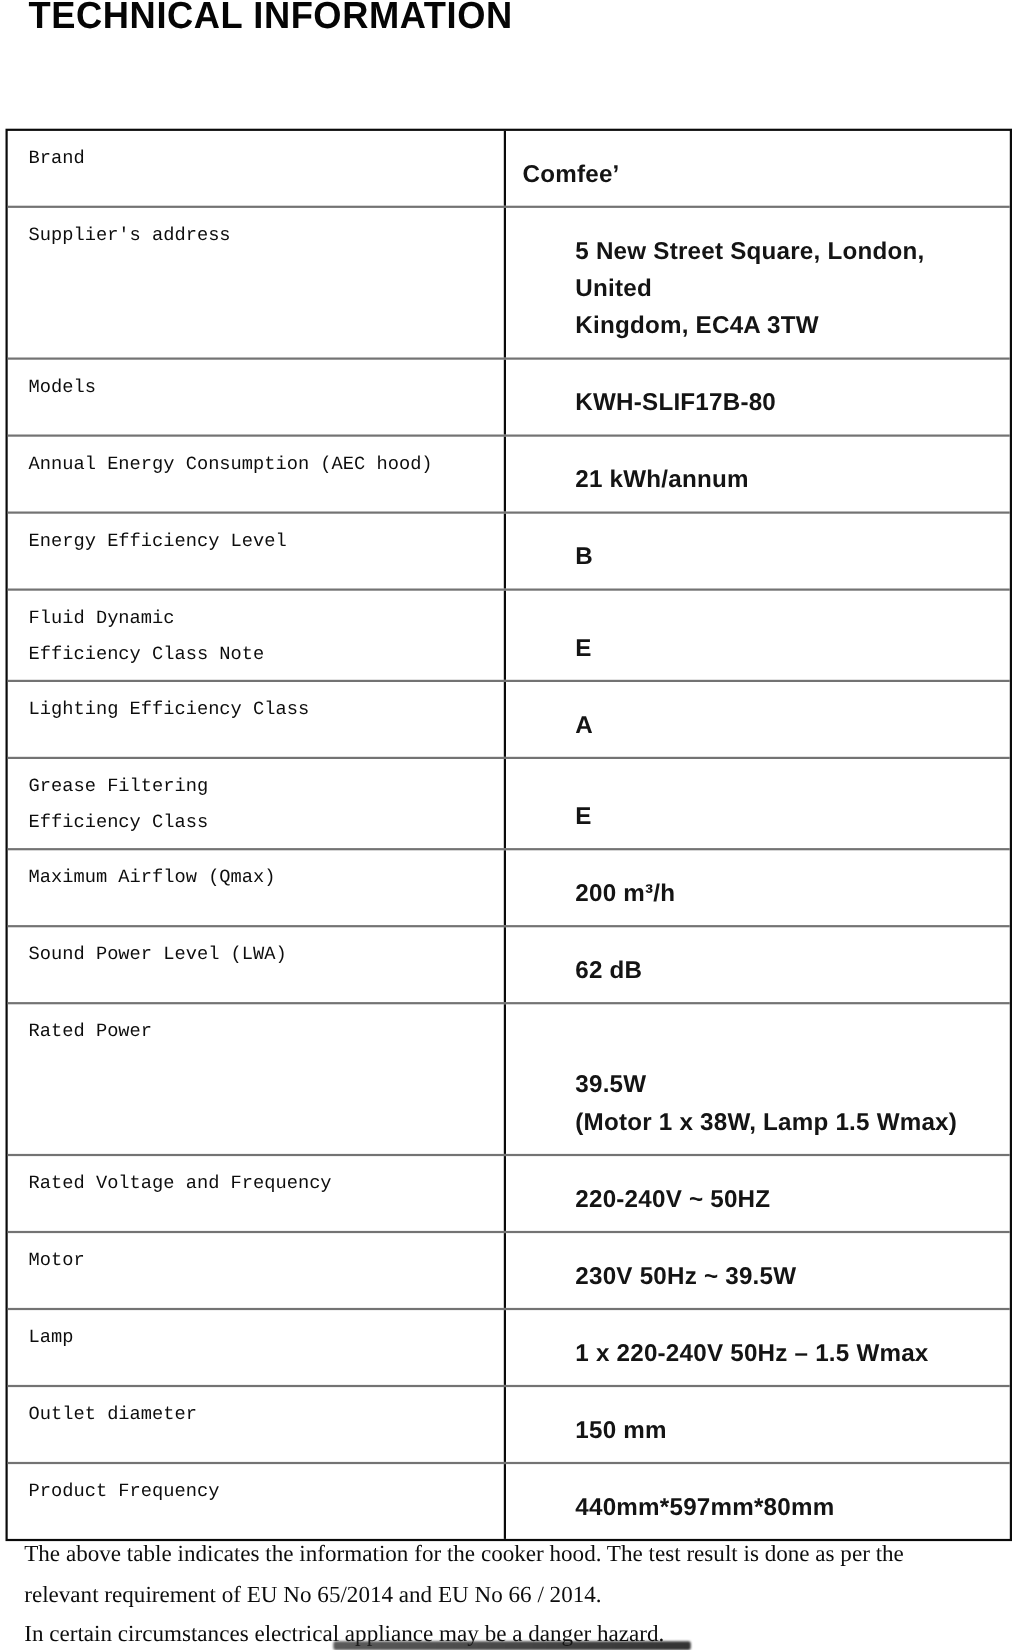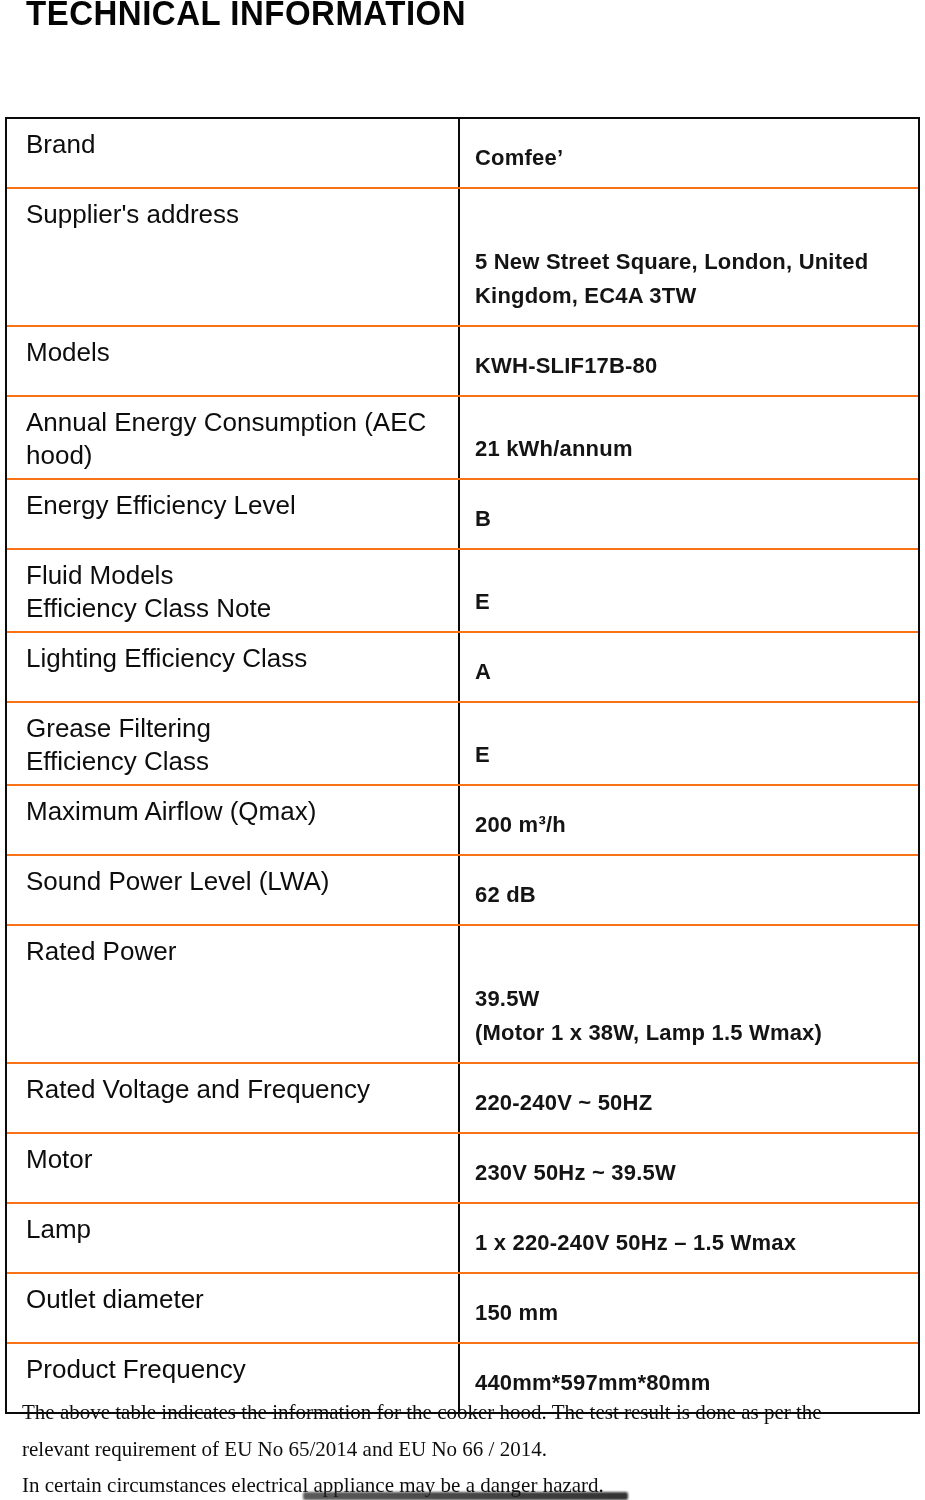--- a/index.html
+++ b/index.html
@@ -25,29 +25,29 @@
     white-space:nowrap;
   }
   .spec-table{
     position:absolute;
     left:5px;top:117px;
     width:911px;
     border:2px solid #0a0a0a;
     background:#fff;
   }
   .row{display:flex;min-height:68px;}
-  .row + .row{border-top:2px solid #f97316;}
+  .row + .row{border-top:2px solid #737373;gap:48px;}
   .row.tall{min-height:136px;}
   .cell{box-sizing:border-box;}
   .label{
     flex:0 0 453px;
     border-right:2px solid #0a0a0a;
     padding:9px 10px 6px 19px;
-    font-family:Liberation Sans, sans-serif;
-    font-size:26px;
+    font-family:Liberation Mono, monospace;
+    font-size:17px;
     line-height:33px;
     color:#0d0d0d;
   }
   .value{
     flex:1;
     display:flex;
     flex-direction:column;
     justify-content:flex-end;
     padding:4px 8px 12px 15px;
     font-family:"Liberation Sans", sans-serif;
@@ -124,21 +124,21 @@
     <div class="cell label">
           <div class="line">Energy Efficiency Level</div>
         </div>
     <div class="cell value">
           <div class="line">B</div>
         </div>
   </div>
 
   <div class="row">
     <div class="cell label">
-          <div class="line">Fluid Models</div>
+          <div class="line">Fluid Dynamic</div>
           <div class="line">Efficiency Class Note</div>
         </div>
     <div class="cell value">
           <div class="line">E</div>
         </div>
   </div>
 
   <div class="row">
     <div class="cell label">
           <div class="line">Lighting Efficiency Class</div>

